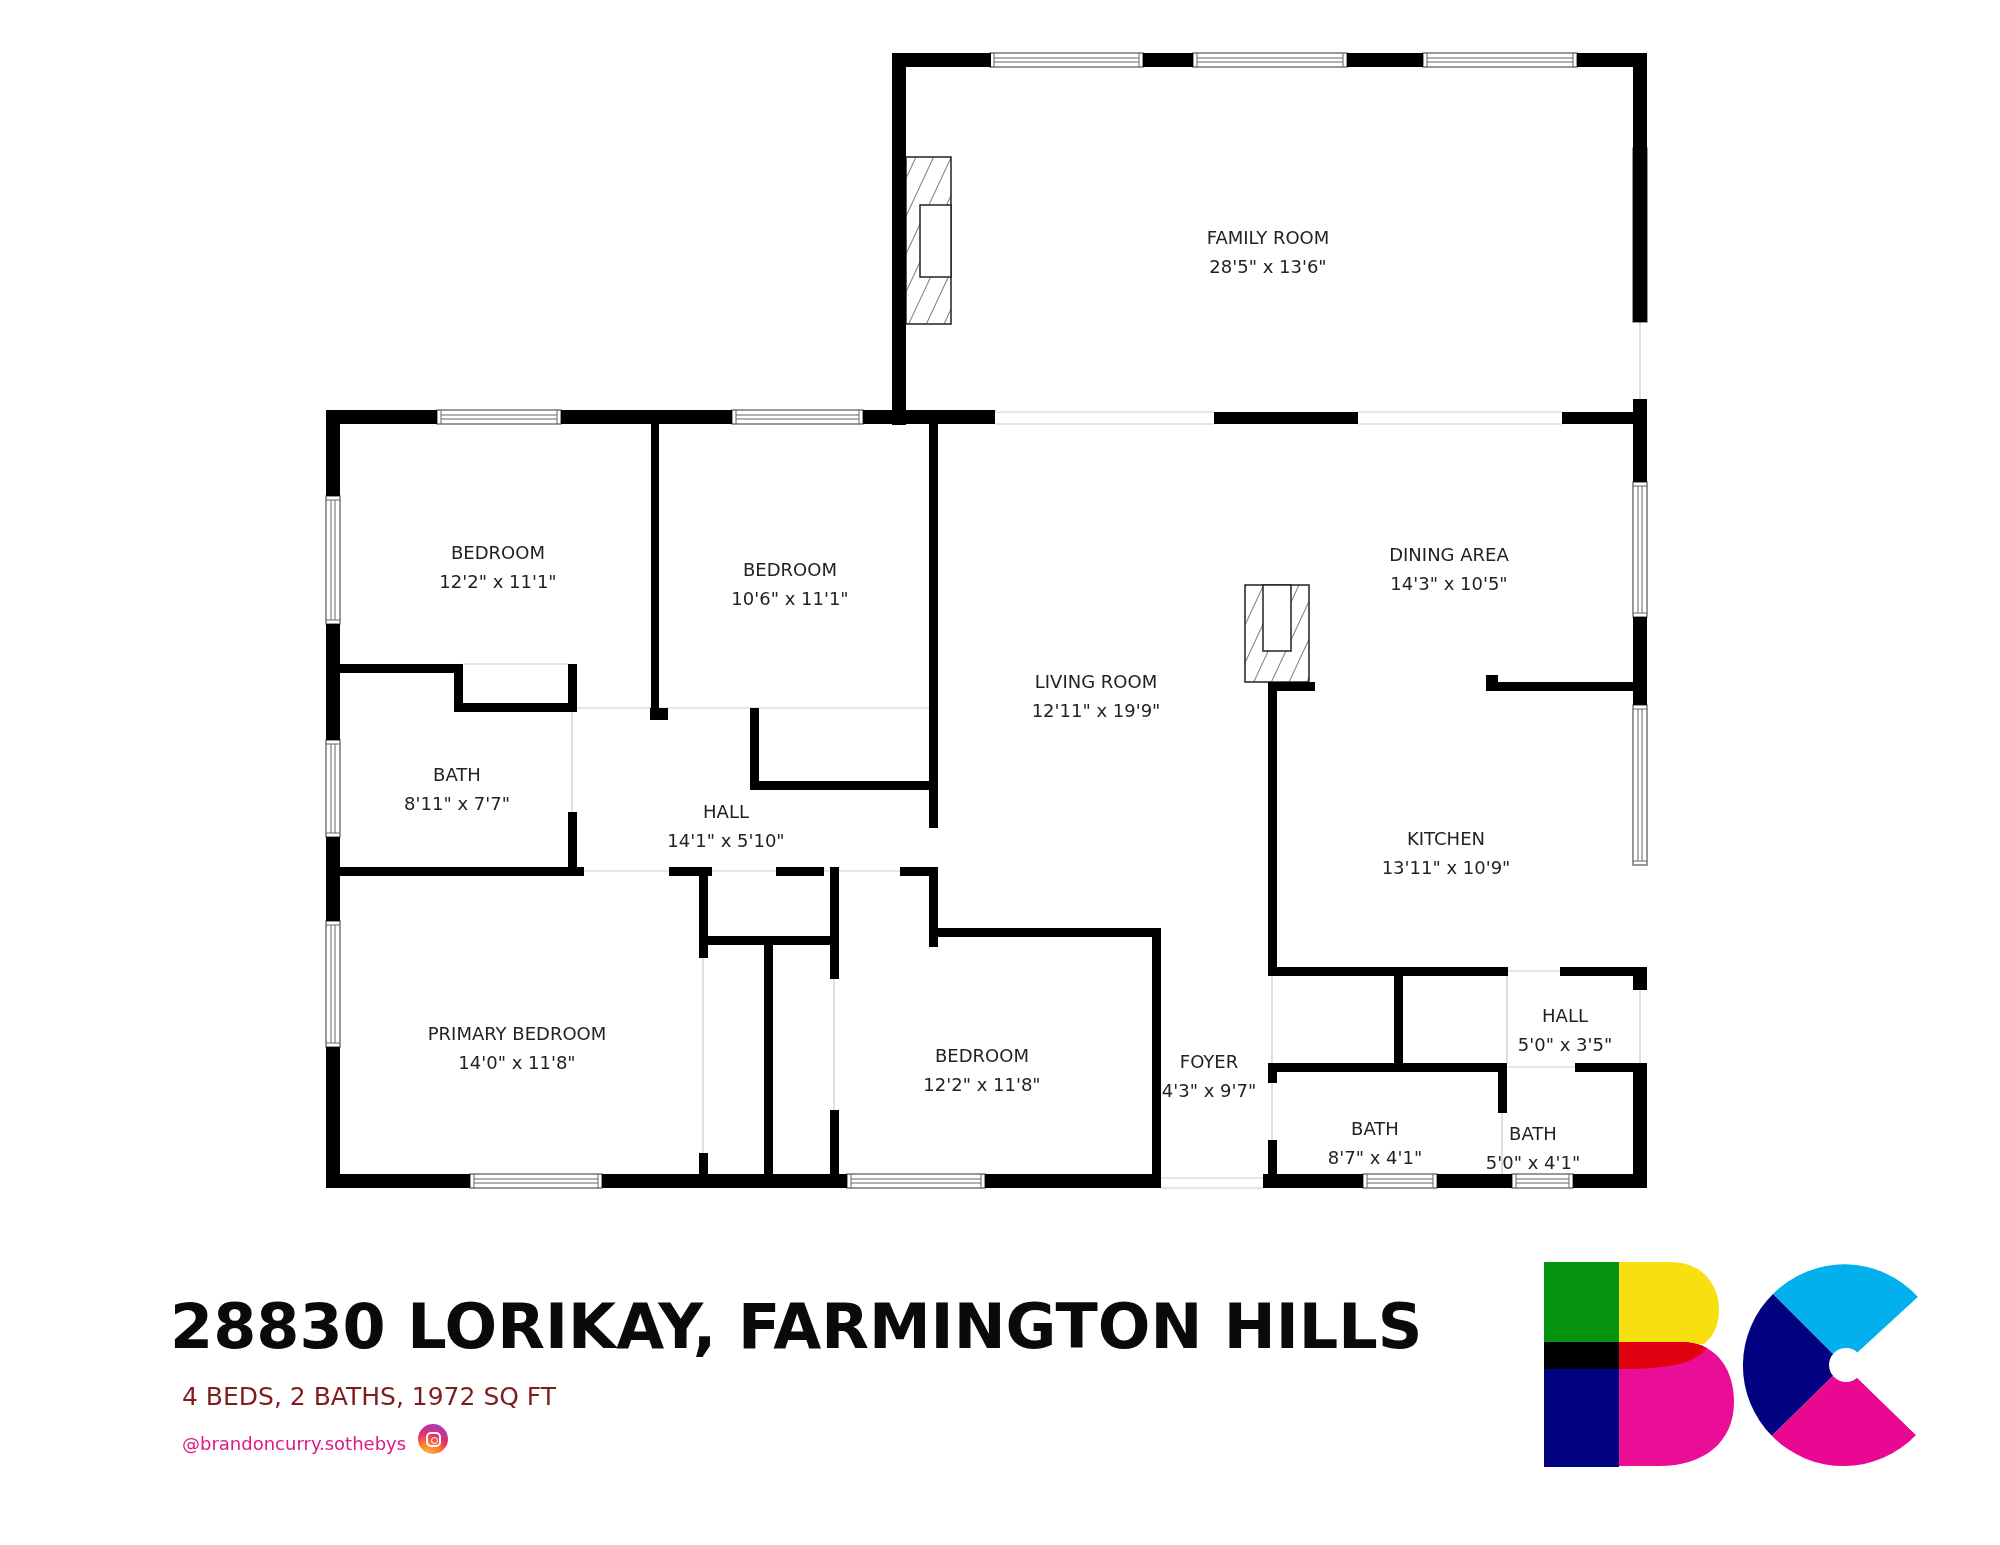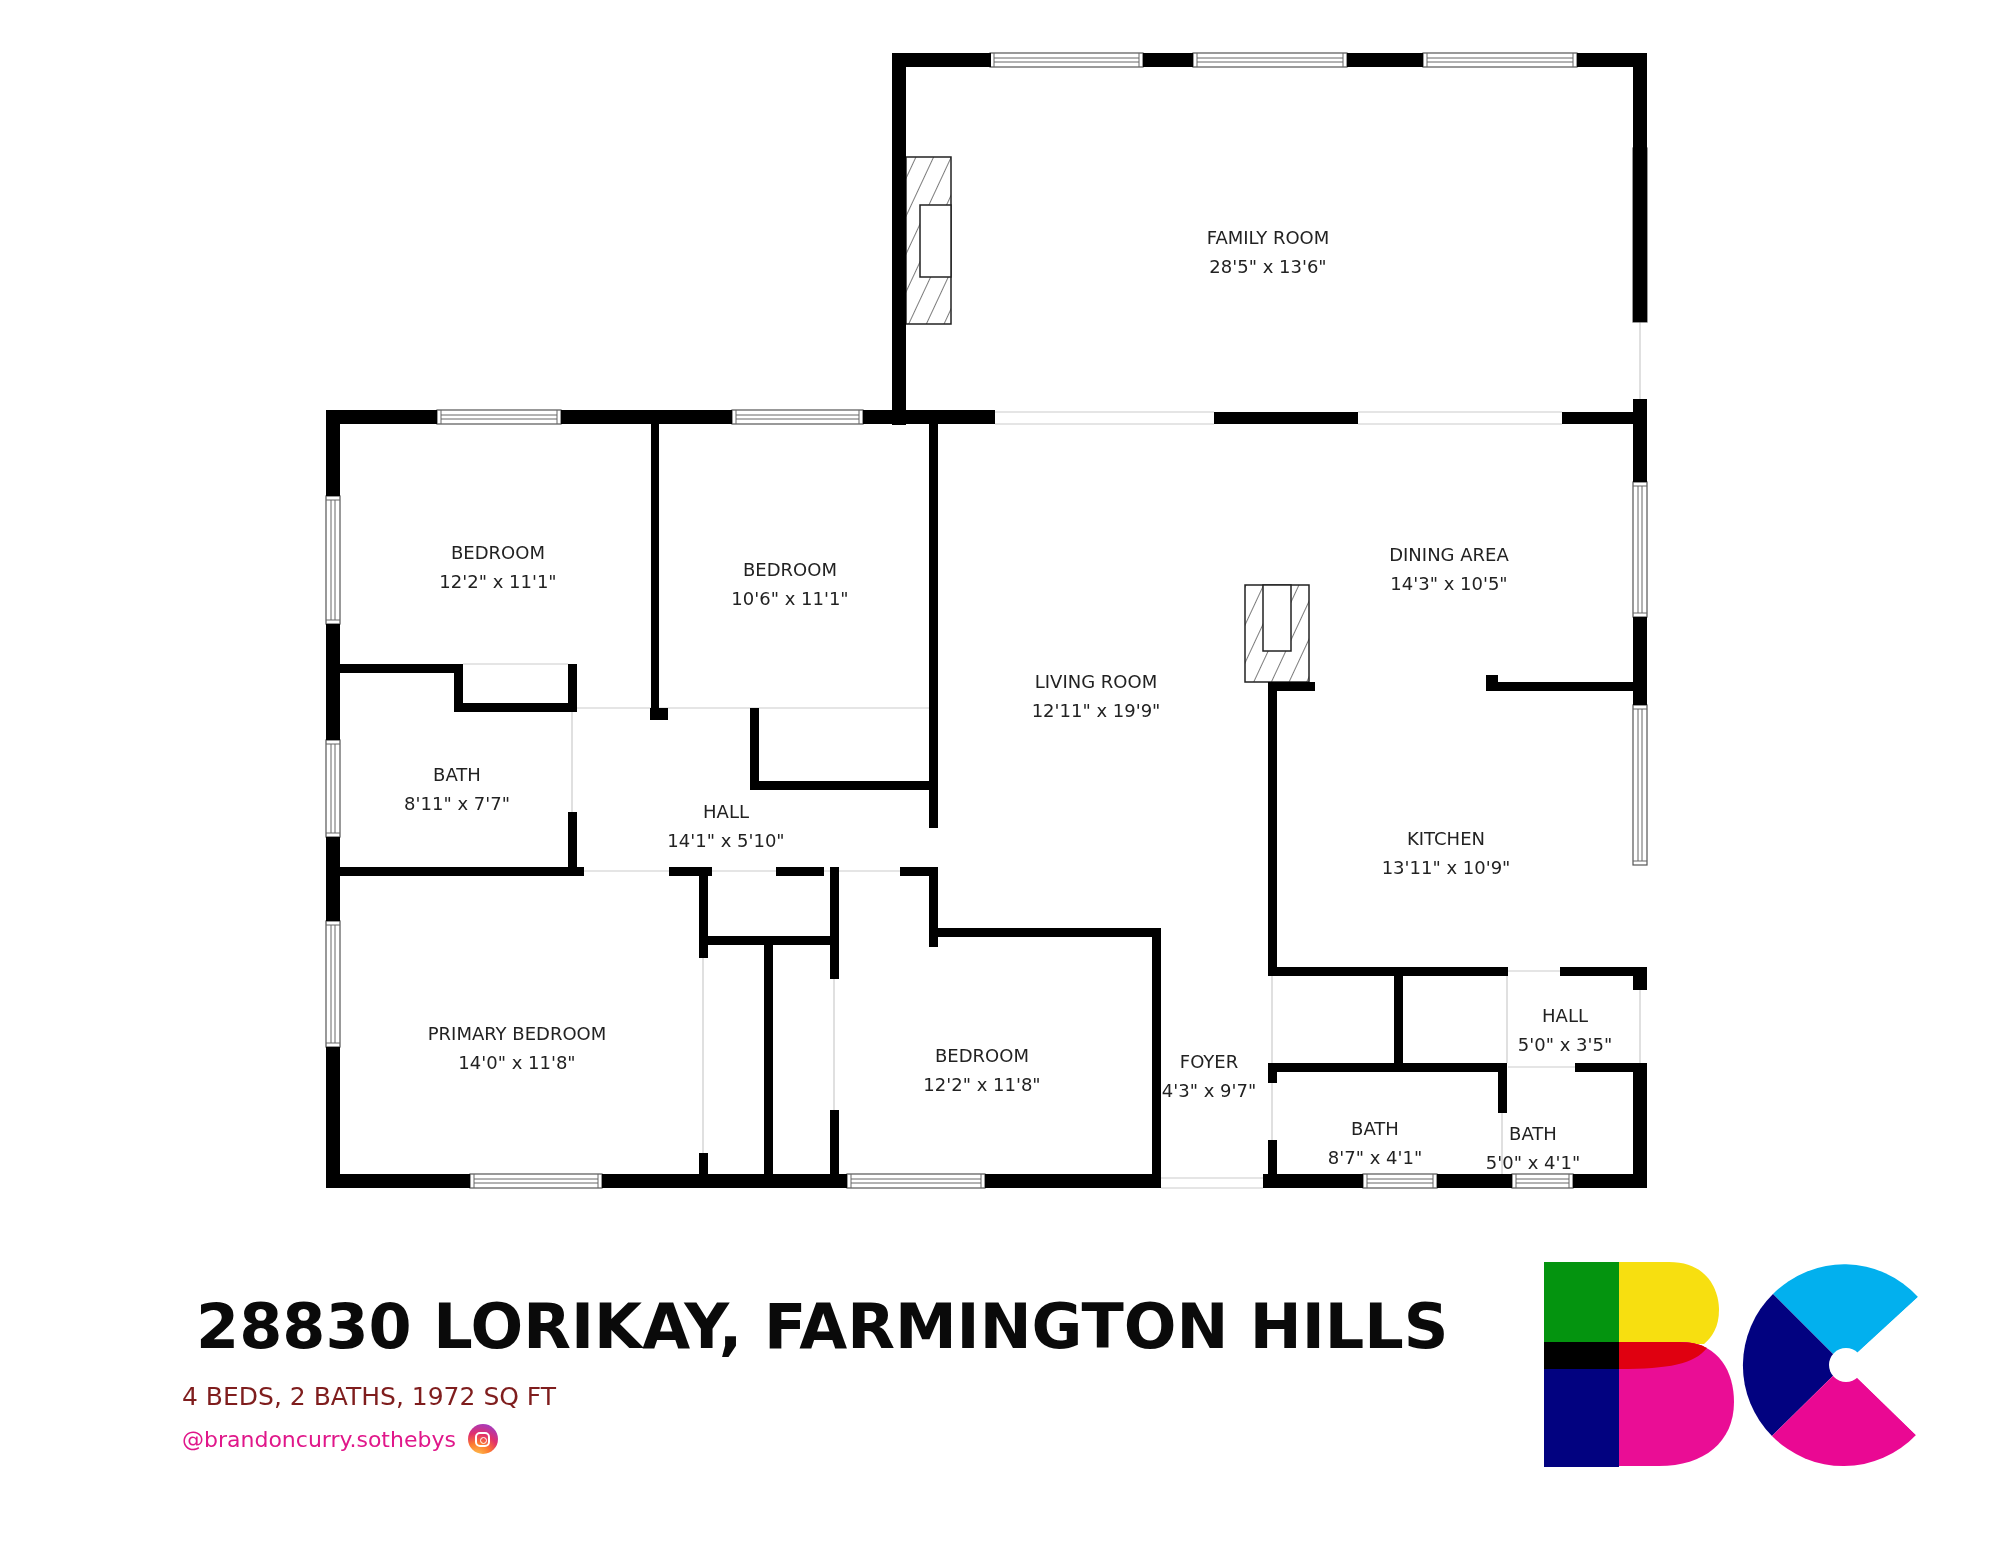--- a/index.html
+++ b/index.html
@@ -1,22 +1,22 @@
 <!DOCTYPE html>
 <html><head>
 <meta charset="utf-8">
 <style>
   html, body { margin:0; padding:0; background:#ffffff; }
   body { width:2000px; height:1545px; position:relative; overflow:hidden; font-family:"Liberation Sans", sans-serif; }
   #plan { position:absolute; left:0; top:0; width:2000px; height:1545px; }
   .room-label { font-family:"DejaVu Sans", sans-serif; font-size:18px; fill:#222; text-anchor:middle; }
   .room-dim { font-family:"DejaVu Sans", sans-serif; font-size:18px; fill:#222; text-anchor:middle; }
-  .title { position:absolute; left:196px; top:1290px; font-family:"DejaVu Sans", sans-serif; font-weight:bold; font-size:62px; letter-spacing:0px; color:#0a0a0a; white-space:nowrap; }
+  .title { position:absolute; left:170px; top:1290px; font-family:"DejaVu Sans", sans-serif; font-weight:bold; font-size:62px; letter-spacing:0px; color:#0a0a0a; white-space:nowrap; }
   .subtitle { position:absolute; left:182px; top:1382px; font-family:"DejaVu Sans", sans-serif; font-size:25px; color:#7f1d1d; white-space:nowrap; }
-  .handle { position:absolute; left:182px; top:1424px; font-family:"DejaVu Sans", sans-serif; font-size:22px; color:#e0178a; white-space:nowrap; display:flex; align-items:center; gap:12px; }
+  .handle { position:absolute; left:182px; top:1424px; font-family:"DejaVu Sans", sans-serif; font-size:18px; color:#e0178a; white-space:nowrap; display:flex; align-items:flex-end; gap:12px; }
   .ig { width:30px; height:30px; border-radius:50%; background:radial-gradient(circle at 30% 110%, #fdcb52 0%, #fd7a2f 35%, #e1306c 60%, #a03cc6 90%); display:inline-flex; align-items:center; justify-content:center; }
   .ig-inner { width:15px; height:15px; border:2px solid #fff; border-radius:5px; position:relative; box-sizing:border-box; }
   .ig-inner::after { content:""; position:absolute; left:3px; top:3px; width:5px; height:5px; border:1.5px solid #fff; border-radius:50%; }
   #logo { position:absolute; left:1544px; top:1262px; width:395px; height:205px; }
 </style>
 </head>
 <body>
 
 <svg id="plan" viewBox="0 0 2000 1545" xmlns="http://www.w3.org/2000/svg">
   <defs>

